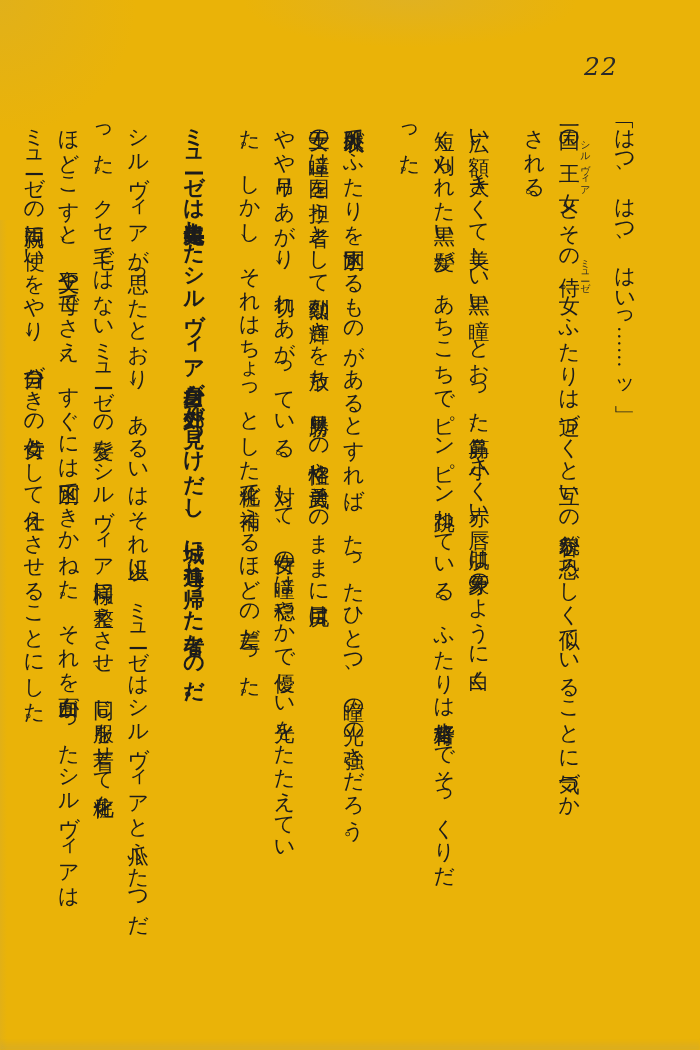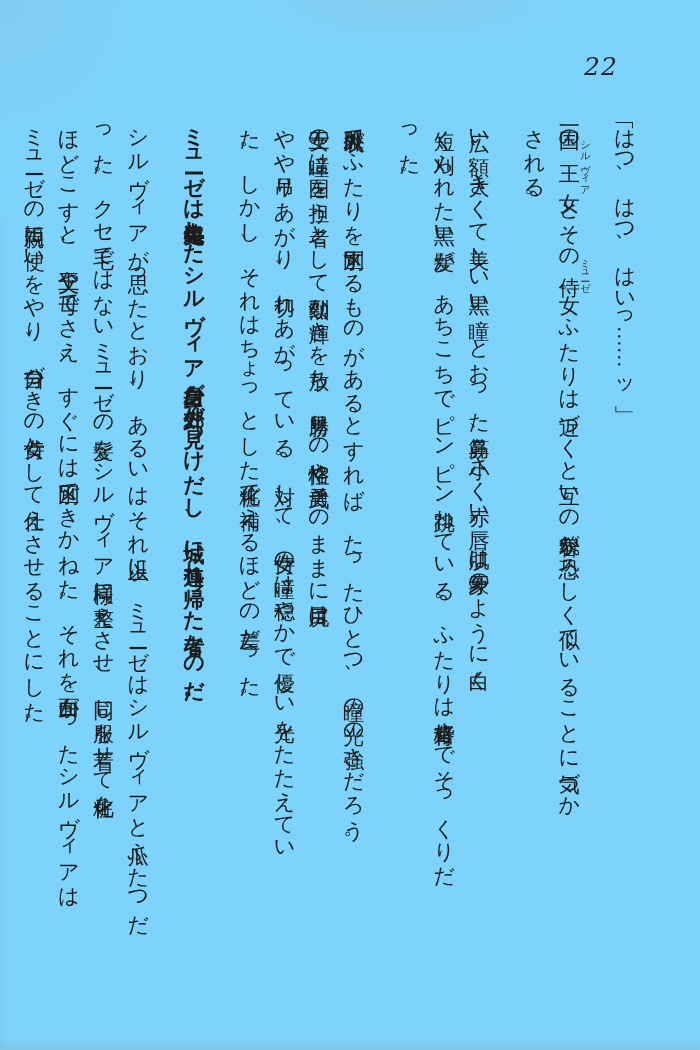--- a/index.html
+++ b/index.html
@@ -10,21 +10,21 @@
     width: 700px;
     height: 1050px;
     position: relative;
     overflow: hidden;
     background: #fbfaf8;
     font-family: "Liberation Serif", "DejaVu Serif", serif;
   }
   .page {
     position: absolute;
     inset: 0;
-    background: #7dd3fc;
+    background: #eab308;
   }
   
   .noise-top {
     position: absolute;
     top: 0; left: 240px;
     width: 340px; height: 48px;
     background: radial-gradient(ellipse at 50% 0%, rgba(175,170,164,0.16), rgba(175,170,164,0) 70%);
     pointer-events: none;
   }
   .noise-topleft {

